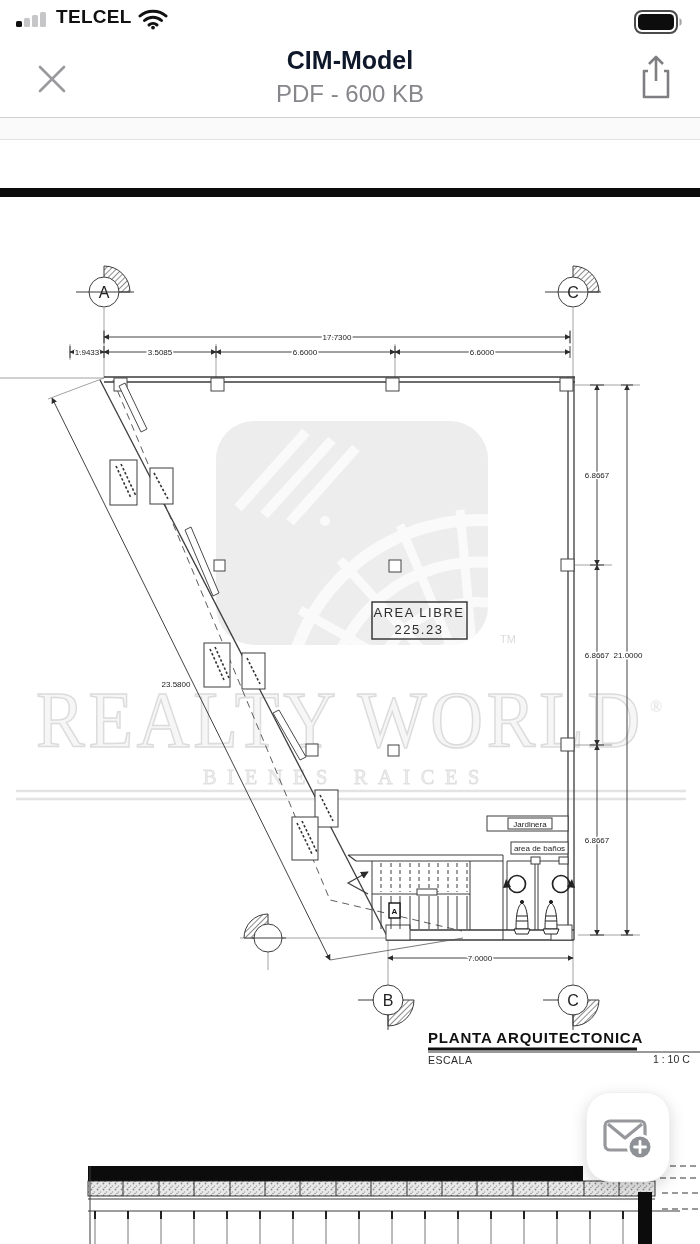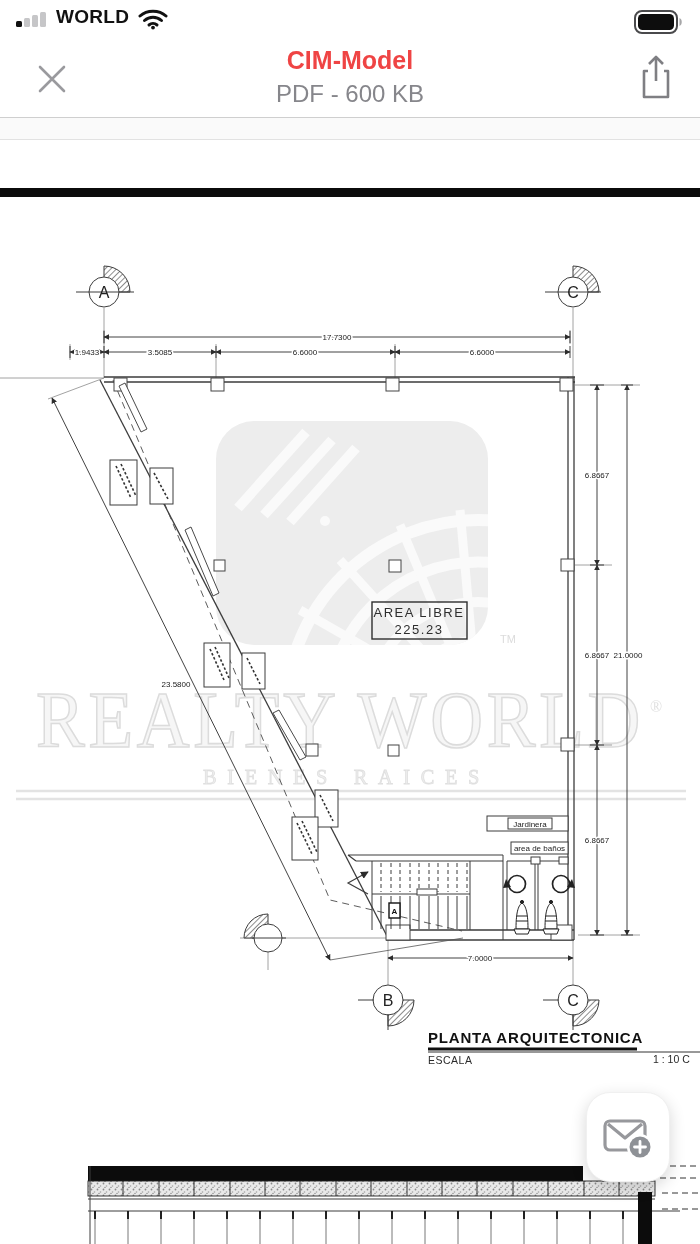--- a/index.html
+++ b/index.html
@@ -8,21 +8,21 @@
   
   .statusbar{position:absolute;left:0;top:0;width:700px;height:44px;}
   .carrier{position:absolute;left:56px;top:6px;font-size:19px;font-weight:600;color:#111;letter-spacing:.3px;}
   .sig{position:absolute;left:16px;top:10px;}
   .wifi{position:absolute;left:138px;top:8px;}
   .batt{position:absolute;right:16px;top:10px;}
   
   .header{position:absolute;left:0;top:44px;width:700px;height:74px;background:#fff;}
   .close-btn{position:absolute;left:30px;top:14px;width:44px;height:44px;border:none;background:transparent;padding:0;cursor:pointer;}
   .share-btn{position:absolute;right:22px;top:8px;width:44px;height:52px;border:none;background:transparent;padding:0;cursor:pointer;}
-  .doc-title{position:absolute;left:0;top:2px;width:700px;text-align:center;font-size:25px;font-weight:700;color:#ef4444;}
+  .doc-title{position:absolute;left:0;top:2px;width:700px;text-align:center;font-size:25px;font-weight:700;color:#0f172a;}
   .doc-sub{position:absolute;left:0;top:36px;width:700px;text-align:center;font-size:24px;color:#86868b;}
   .divider{position:absolute;left:0;top:117px;width:700px;height:23px;background:#fafafa;
            border-top:1px solid #cfcfcf;border-bottom:1px solid #e2e2e2;box-sizing:border-box;}
   .pagebar{position:absolute;left:0;top:188px;width:700px;height:9px;background:#0b0b0b;}
   
   .canvas{position:absolute;left:0;top:0;}
   
   .fab{position:absolute;left:586px;top:1092px;width:84px;height:90px;background:#fff;border:1px solid #f0f0f0;
        border-radius:24px;box-shadow:0 5px 16px rgba(0,0,0,.16);cursor:pointer;display:flex;align-items:center;justify-content:center;padding:0;}
 </style>
@@ -31,21 +31,21 @@
 
 <div class="screen">
 
   <div class="statusbar">
     <svg class="sig" width="36" height="18">
       <rect x="0" y="11" width="6" height="6" rx="1.5" fill="#111"></rect>
       <rect x="8" y="8" width="6" height="9" rx="1.5" fill="#c6c6c8"></rect>
       <rect x="16" y="5" width="6" height="12" rx="1.5" fill="#c6c6c8"></rect>
       <rect x="24" y="2" width="6" height="15" rx="1.5" fill="#c6c6c8"></rect>
     </svg>
-    <span class="carrier">WORLD</span>
+    <span class="carrier">TELCEL</span>
     <svg class="wifi" width="30" height="22" viewBox="0 0 30 22" fill="none">
       <path d="M2 8 C9 1.5 21 1.5 28 8" stroke="#111" stroke-width="3" stroke-linecap="round"></path>
       <path d="M6.5 12.5 C11.5 8 18.5 8 23.5 12.5" stroke="#111" stroke-width="3" stroke-linecap="round"></path>
       <path d="M11 17 C13.3 15 16.7 15 19 17" stroke="#111" stroke-width="3" stroke-linecap="round"></path>
       <circle cx="15" cy="19.6" r="1.9" fill="#111"></circle>
     </svg>
     <svg class="batt" width="50" height="24" viewBox="0 0 50 24">
       <rect x="1" y="1" width="42" height="22" rx="7" fill="none" stroke="#4a4a4c" stroke-width="2"></rect>
       <rect x="4" y="4" width="36" height="16" rx="4.5" fill="#0d0d0d"></rect>
       <path d="M45.5 8 c3 1.2 3 6.8 0 8 Z" fill="#a6a6a8"></path>

